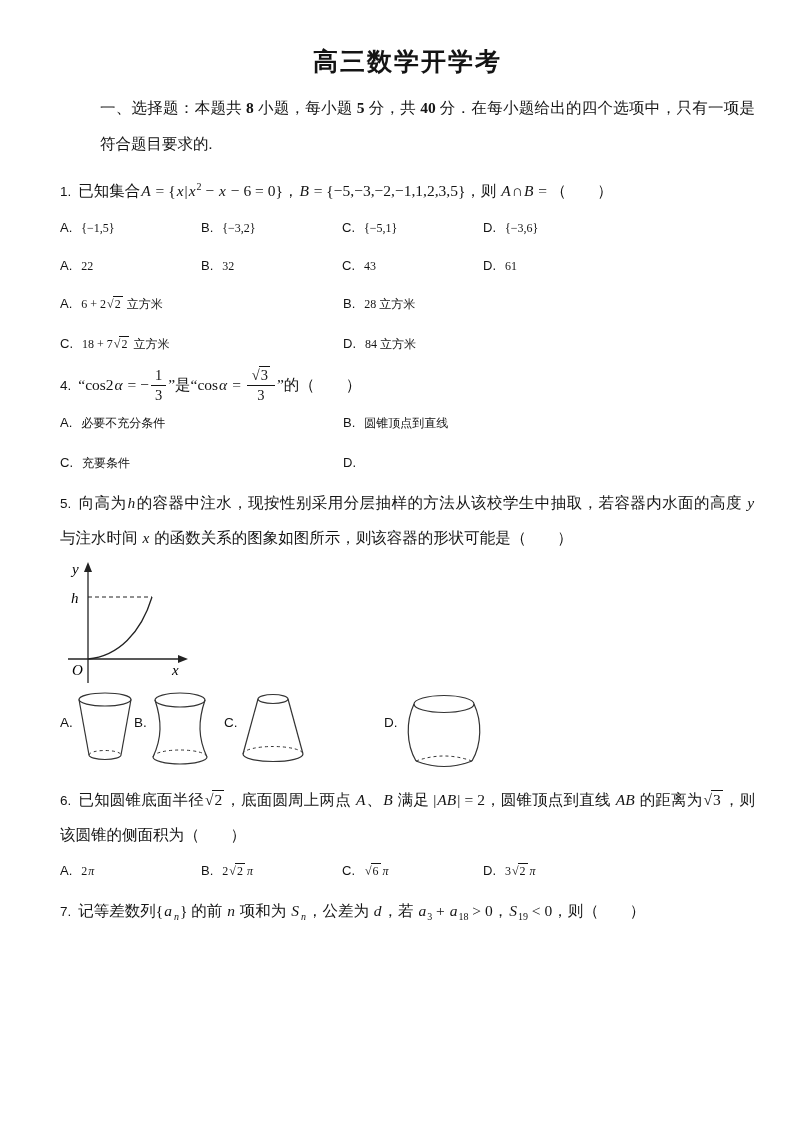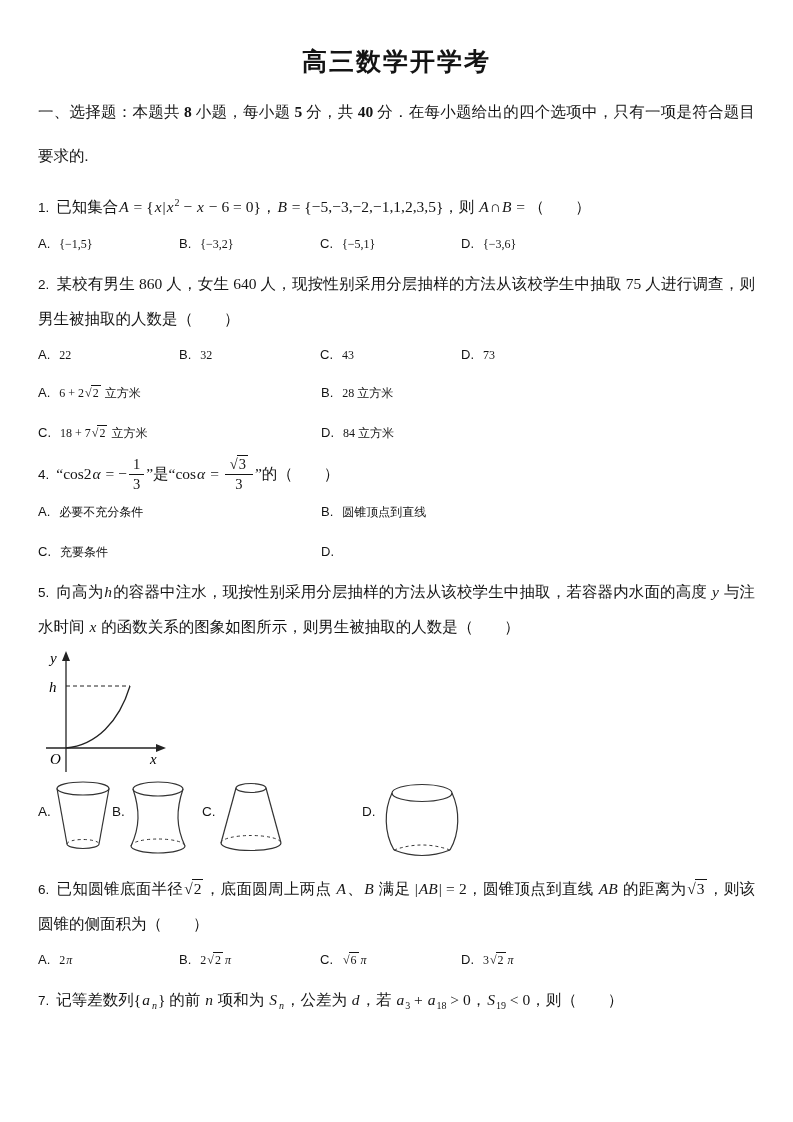--- a/index.html
+++ b/index.html
@@ -2,29 +2,29 @@
 <html><head>
 <meta charset="utf-8">
 <style>
   html, body { margin:0; padding:0; }
   body {
     width:793px; height:1122px; overflow:hidden;
     background:#ffffff; color:#141414;
     font-family:"Liberation Serif","DejaVu Serif",serif;
     font-size:15.5px;
   }
-  .page { box-sizing:border-box; width:793px; height:1122px; padding:44px 38px 0 38px; }
+  .page { box-sizing:border-box; width:793px; height:1122px; padding:44px 38px 0 60px; }
 
   .title {
     margin:0; text-align:center;
     font-family:"Liberation Sans","DejaVu Sans",sans-serif;
     font-weight:700; font-size:25px; letter-spacing:2px; line-height:34px;
   }
 
-  .intro { margin-top:12px; line-height:44px; text-align:justify; }
+  .intro { margin-top:12px; line-height:36px; text-align:justify;margin-left:40px; }
   .seg-bold { font-weight:700; }
 
   .question { margin-top:8px; }
   .stem { line-height:34px; text-align:justify; }
   .qnum {
     font-family:"Liberation Sans","DejaVu Sans",sans-serif;
     font-size:13.5px; margin-right:7px;
   }
   .seg-math { font-style:italic; padding:0 1px; }
   sup.seg-sup { font-size:10px; }
@@ -84,37 +84,36 @@
             <span class="option-label">C.</span>
             <span class="option-body"><span class="seg-txt">{−5,1}</span></span>
           </span>
           <span class="option">
             <span class="option-label">D.</span>
             <span class="option-body"><span class="seg-txt">{−3,6}</span></span>
           </span>
         </div>
       </div>
       <div class="question">
-        <div class="stem"><span class="qnum">2.</span><span class="seg-txt">某校有男生 860 人，女生 640 人，现按性别采用分层抽样的方法从该校学生中抽取 75 人进行调查，则男生被抽取的人数是（　　）</span></div>
         <div class="options cols-4">
           <span class="option">
             <span class="option-label">A.</span>
             <span class="option-body"><span class="seg-txt">22</span></span>
           </span>
           <span class="option">
             <span class="option-label">B.</span>
             <span class="option-body"><span class="seg-txt">32</span></span>
           </span>
           <span class="option">
             <span class="option-label">C.</span>
             <span class="option-body"><span class="seg-txt">43</span></span>
           </span>
           <span class="option">
             <span class="option-label">D.</span>
-            <span class="option-body"><span class="seg-txt">73</span></span>
+            <span class="option-body"><span class="seg-txt">61</span></span>
           </span>
         </div>
       </div>
       <div class="question">
         <div class="options cols-2">
           <span class="option">
             <span class="option-label">A.</span>
             <span class="option-body"><span class="seg-txt">6 + 2</span><span class="seg-sqrt"><span class="sqrt-sign">√</span><span class="radicand">2</span></span><span class="seg-txt"> 立方米</span></span>
           </span>
           <span class="option">
@@ -145,21 +144,21 @@
           <span class="option">
             <span class="option-label">C.</span>
             <span class="option-body"><span class="seg-txt">充要条件</span></span>
           </span>
           <span class="option">
             <span class="option-label">D.</span>
           </span>
         </div>
       </div>
       <div class="question">
-        <div class="stem"><span class="qnum">5.</span><span class="seg-txt">向高为</span><span class="seg-math">h</span><span class="seg-txt">的容器中注水，现按性别采用分层抽样的方法从该校学生中抽取，若容器内水面的高度 </span><span class="seg-math">y</span><span class="seg-txt"> 与注水时间 </span><span class="seg-math">x</span><span class="seg-txt"> 的函数关系的图象如图所示，则男生被抽取的人数是（　　）</span></div>
+        <div class="stem"><span class="qnum">5.</span><span class="seg-txt">向高为</span><span class="seg-math">h</span><span class="seg-txt">的容器中注水，现按性别采用分层抽样的方法从该校学生中抽取，若容器内水面的高度 </span><span class="seg-math">y</span><span class="seg-txt"> 与注水时间 </span><span class="seg-math">x</span><span class="seg-txt"> 的函数关系的图象如图所示，则该容器的形状可能是（　　）</span></div>
   <div class="figure-block">
     <svg width="164" height="128" viewBox="0 0 164 128">
       <g stroke="#222" stroke-width="1.3" fill="none">
         <line x1="28" y1="6" x2="28" y2="124"></line>
         <line x1="8" y1="100" x2="120" y2="100"></line>
         <line x1="28" y1="38" x2="92" y2="38" stroke-dasharray="4 3" stroke-width="1"></line>
         <path d="M28,100 C58,97.5 81,74 92,38"></path>
       </g>
       <g fill="#222" stroke="none">
         <polygon points="24,13 28,3 32,13"></polygon>

